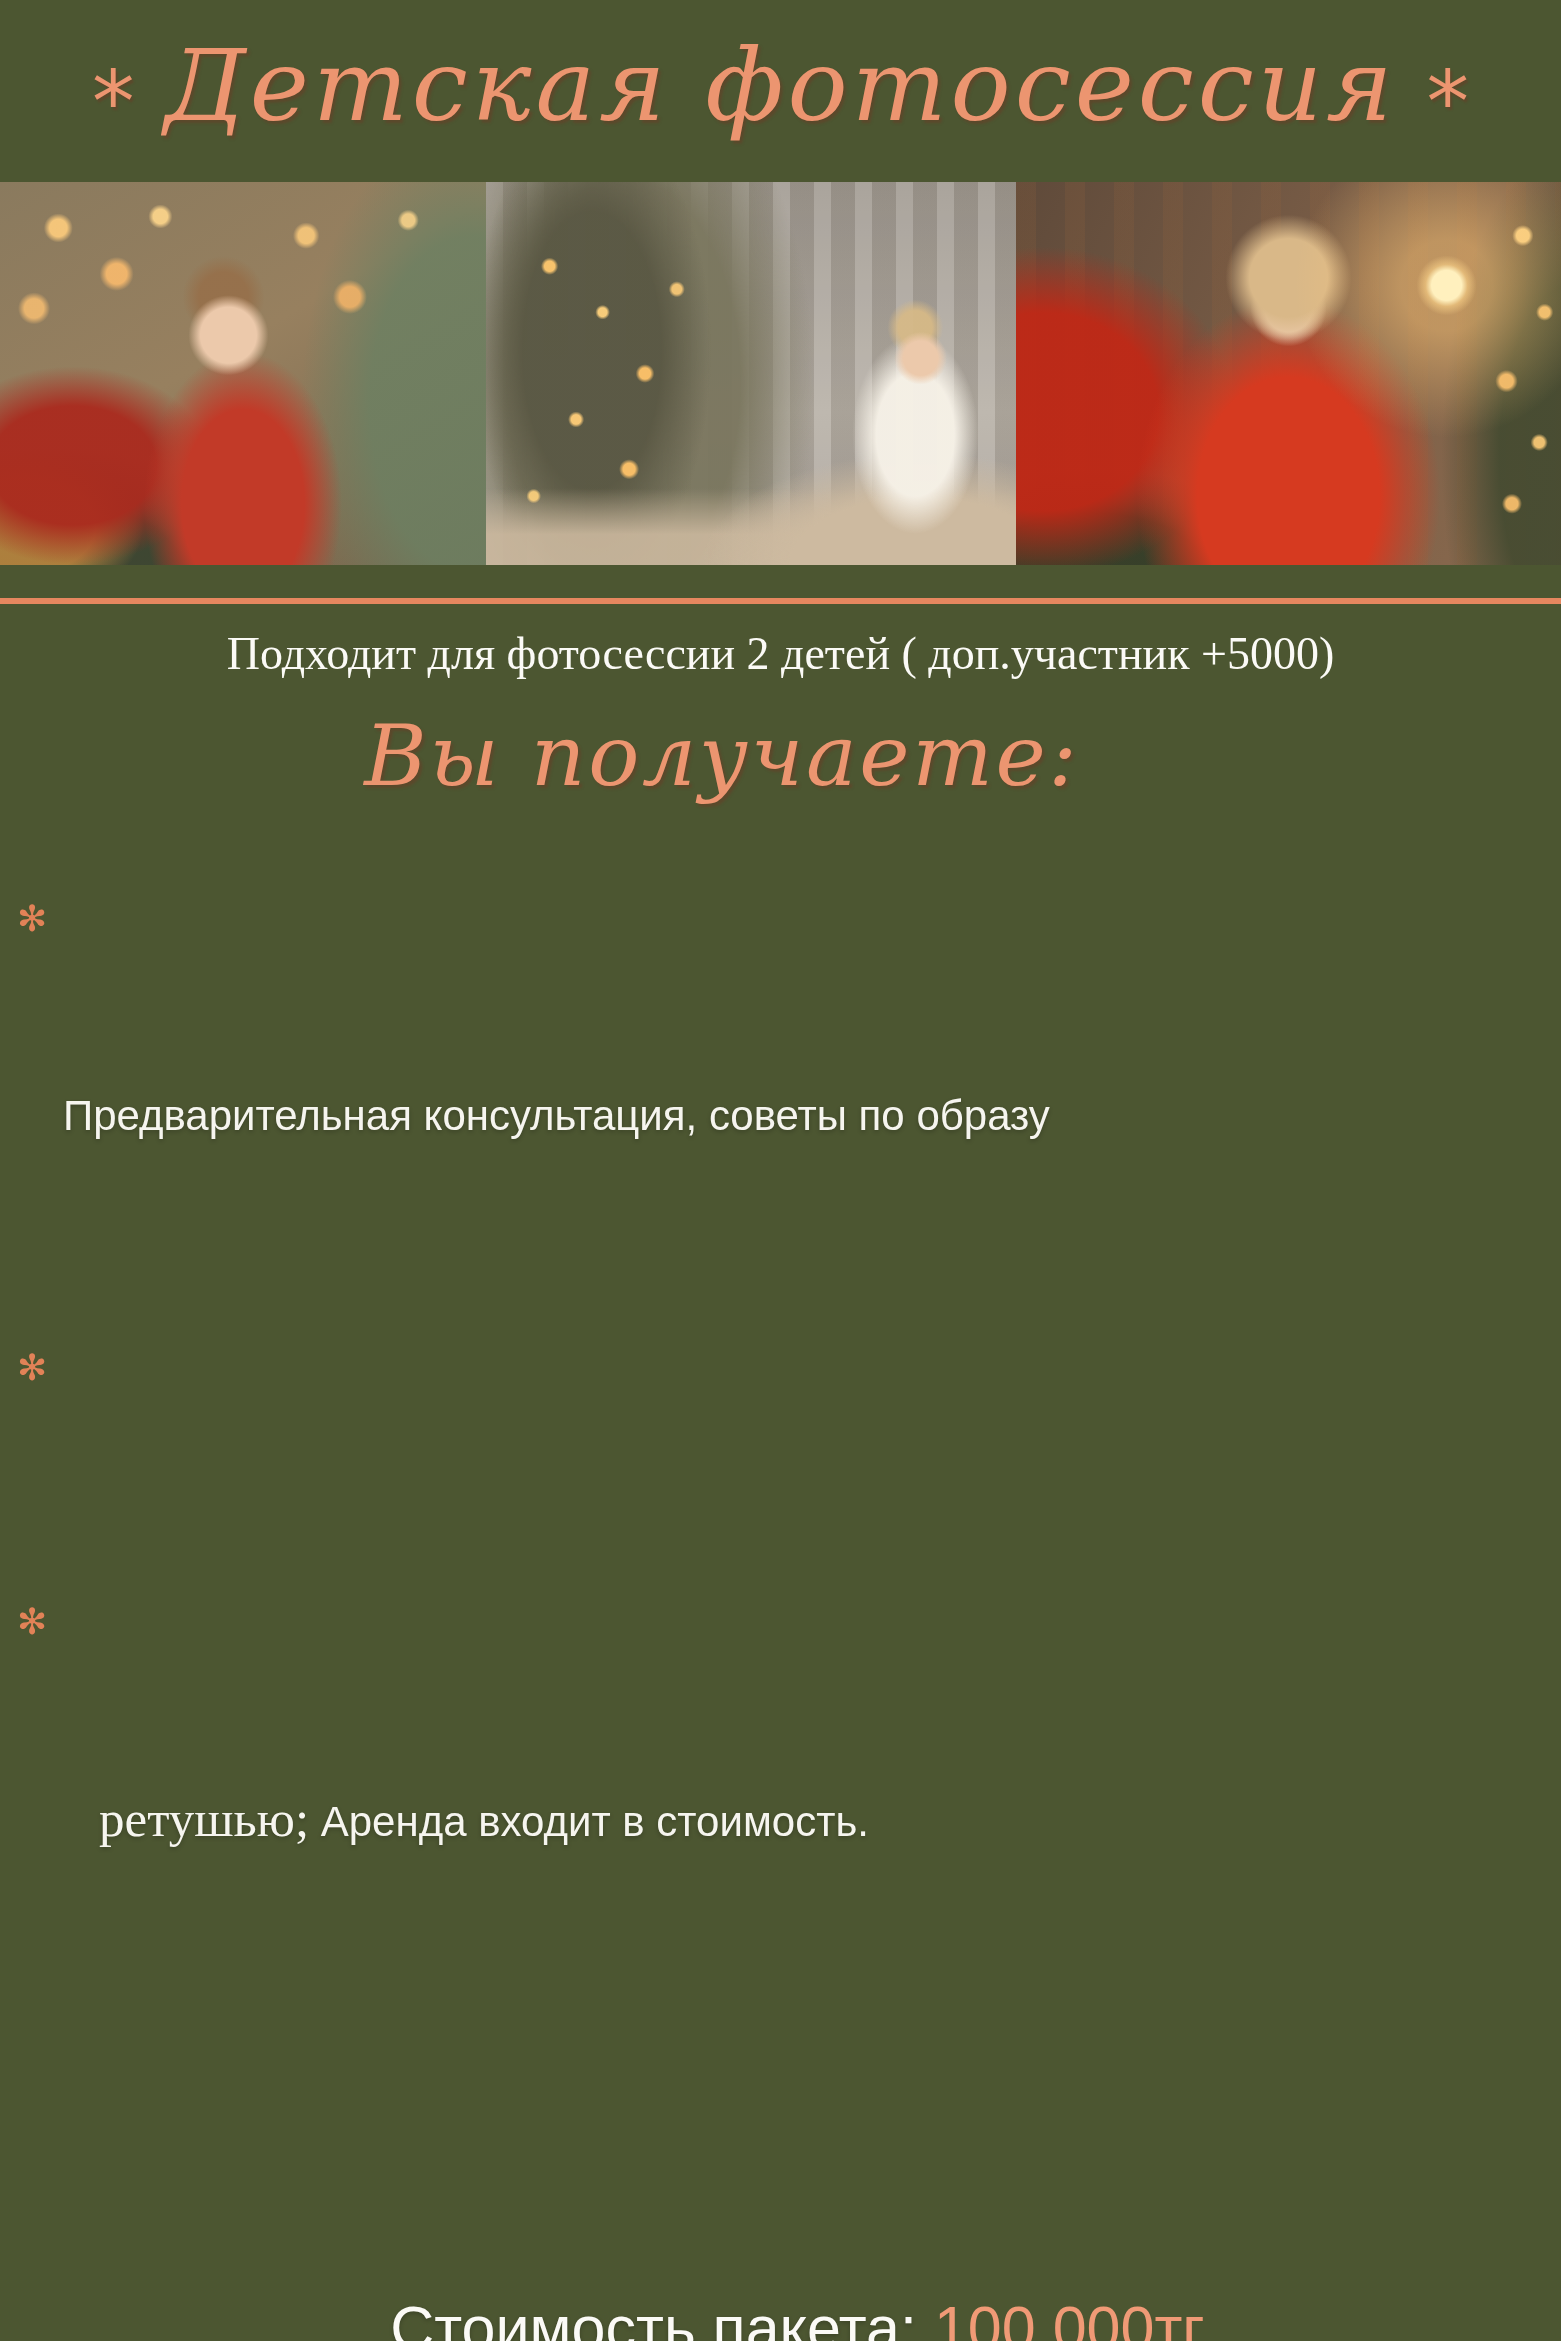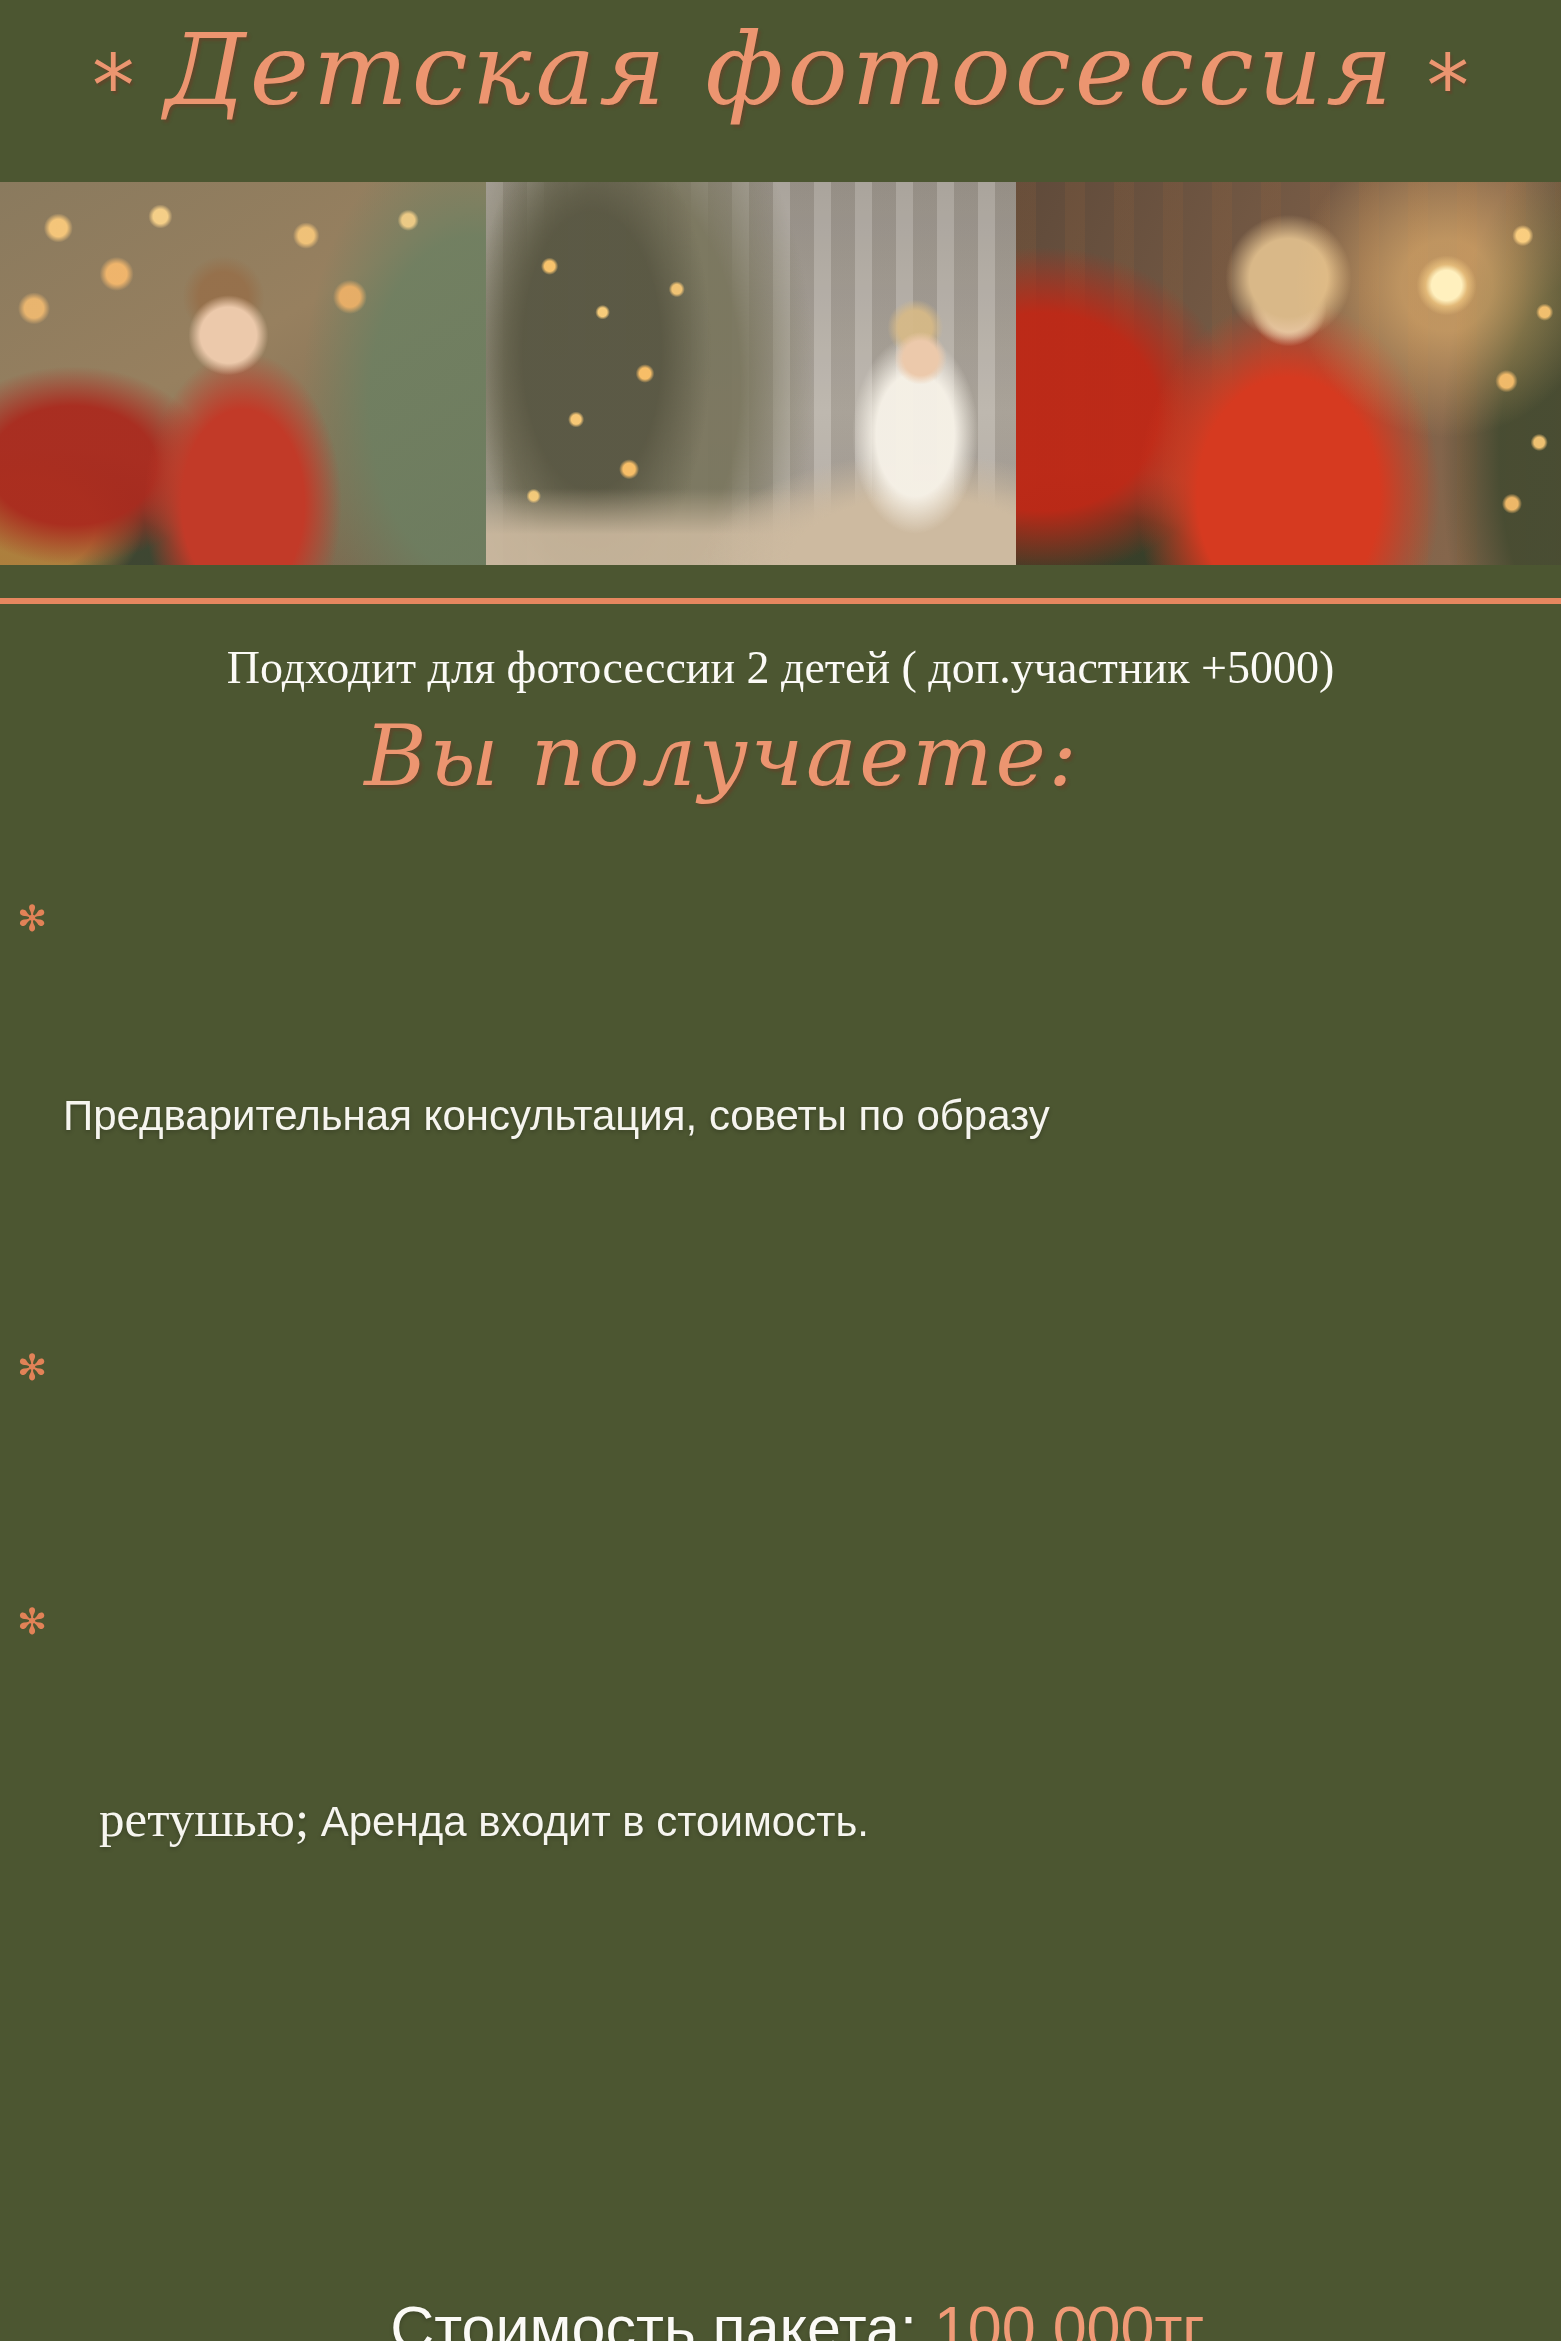--- a/index.html
+++ b/index.html
@@ -6,21 +6,21 @@
   body {
     width:1561px; height:2342px;
     background:#4c5631;
     font-family:"Liberation Sans", sans-serif;
     position:relative;
     overflow:hidden;
   }
 
   
   .title-row {
-    position:absolute; top:11px; left:0; width:1561px;
+    position:absolute; top:27px; left:0; width:1561px;
     text-align:center; white-space:nowrap;
     color:#ec9570;
   }
   .title-script {
     font-family:"DejaVu Serif", serif;
     font-style:italic;
     font-size:100px;
     letter-spacing:4px;
     text-shadow:2.6px 3.3px 2.6px rgba(110,55,35,.45);
     white-space:pre-wrap;
@@ -105,21 +105,21 @@
 
   
   .divider {
     position:absolute; top:598px; left:0;
     width:1561px; height:6px;
     background:#e6875f;
   }
 
   
   .subtitle {
-    position:absolute; top:641px; left:0; width:1561px;
+    position:absolute; top:627px; left:0; width:1561px;
     text-align:center;
     font-family:"Liberation Serif", serif;
     font-size:46px;
     color:#fbfaf6;
     white-space:pre-wrap;
   }
 
   
   .section-heading {
     position:absolute; top:706px; left:0; width:1444px;

